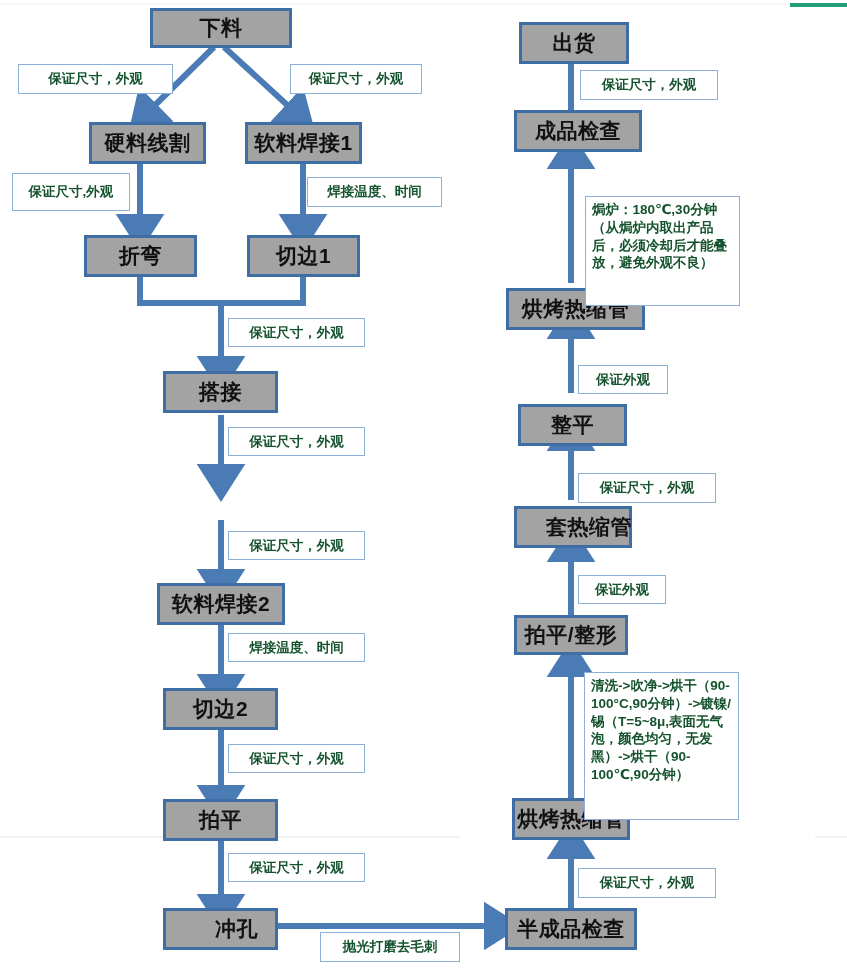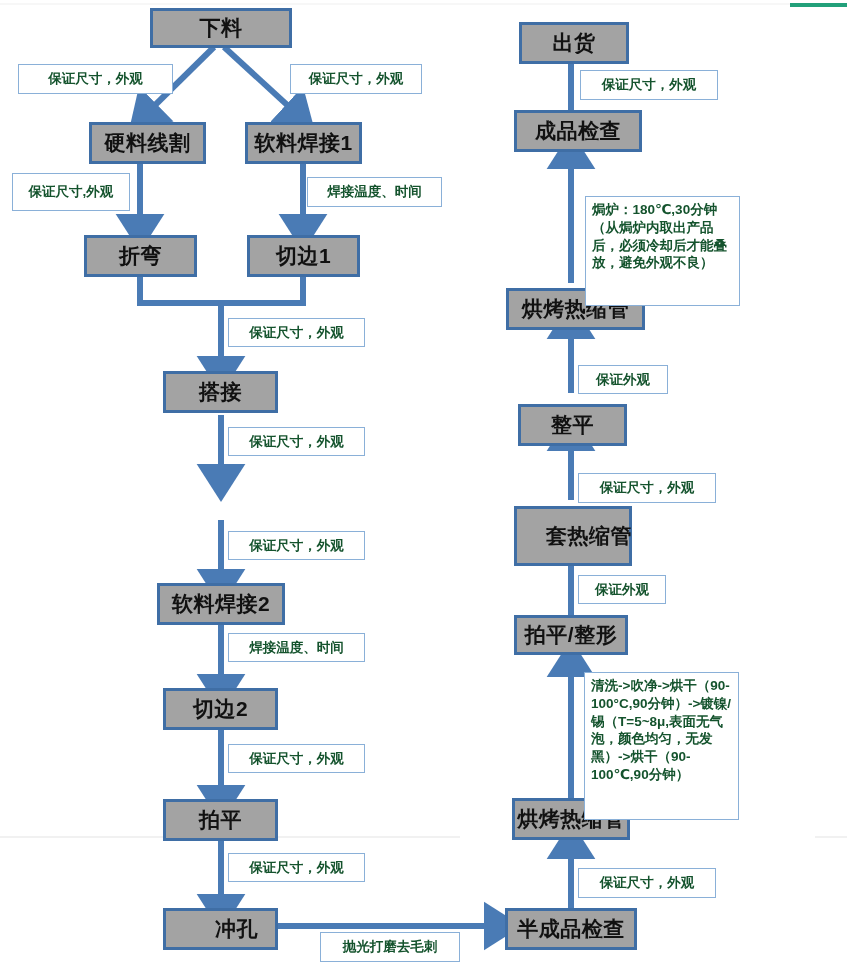--- a/index.html
+++ b/index.html
@@ -169,21 +169,21 @@
   <div class="note" style="left:228px;top:853px;width:137px;height:29px;">保证尺寸，外观</div>
 
   <div class="note" style="left:320px;top:932px;width:140px;height:30px;">抛光打磨去毛刺</div>
 
   <div class="node" style="left:505px;top:908px;width:132px;height:42px;">半成品检查</div>
 
   <div class="node" style="left:512px;top:798px;width:118px;height:42px;">烘烤热缩管</div>
 
   <div class="node" style="left:514px;top:615px;width:114px;height:40px;">拍平/整形</div>
 
-  <div class="node" style="left:514px;top:506px;width:118px;height:60px;padding-left:32px;">套热缩管</div>
+  <div class="node" style="left:514px;top:506px;width:118px;height:42px;padding-left:32px;">套热缩管</div>
 
   <div class="node" style="left:518px;top:404px;width:109px;height:42px;">整平</div>
 
   <div class="node" style="left:506px;top:288px;width:139px;height:42px;">烘烤热缩管</div>
 
   <div class="node" style="left:514px;top:110px;width:128px;height:42px;">成品检查</div>
 
   <div class="node" style="left:519px;top:11px;width:110px;height:42px;margin-top:11px;">出货</div>
 
   <div class="note" style="left:578px;top:868px;width:138px;height:30px;">保证尺寸，外观</div>

